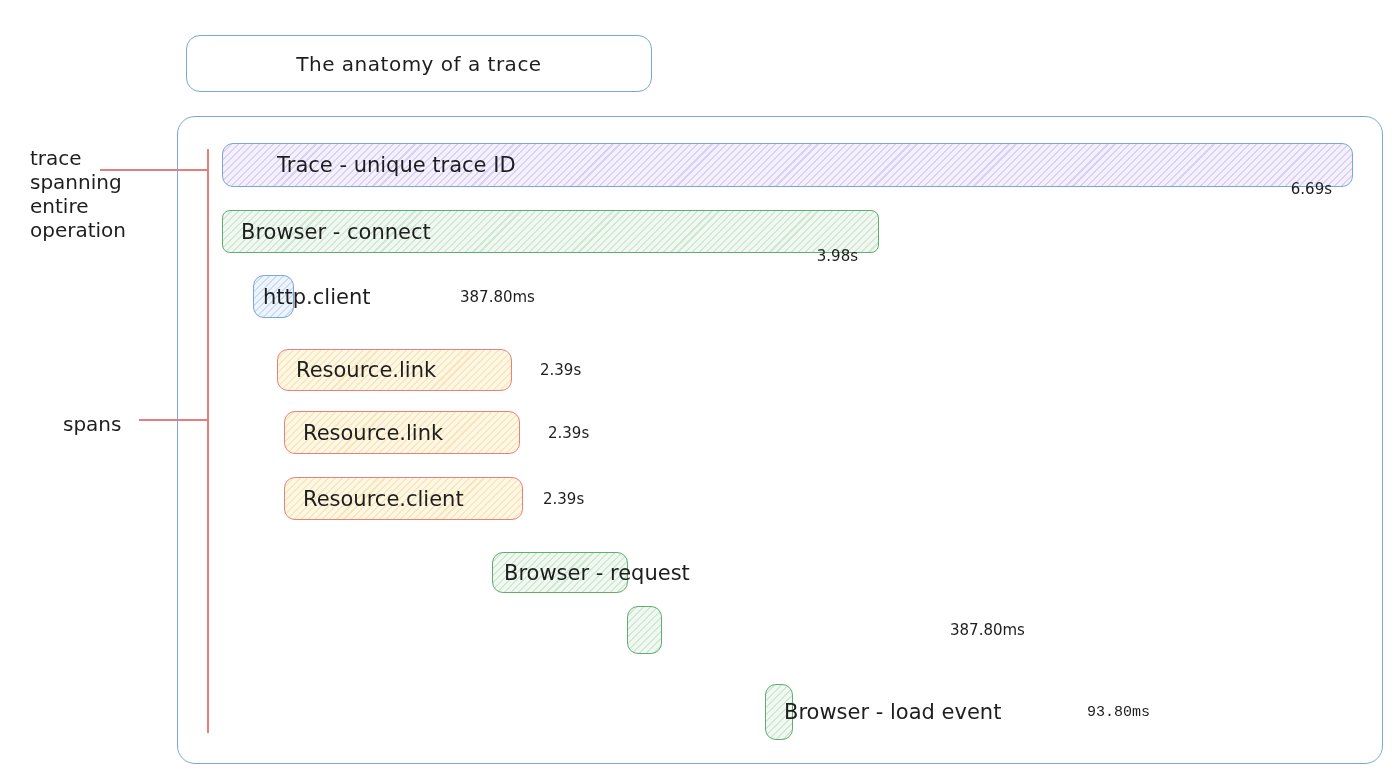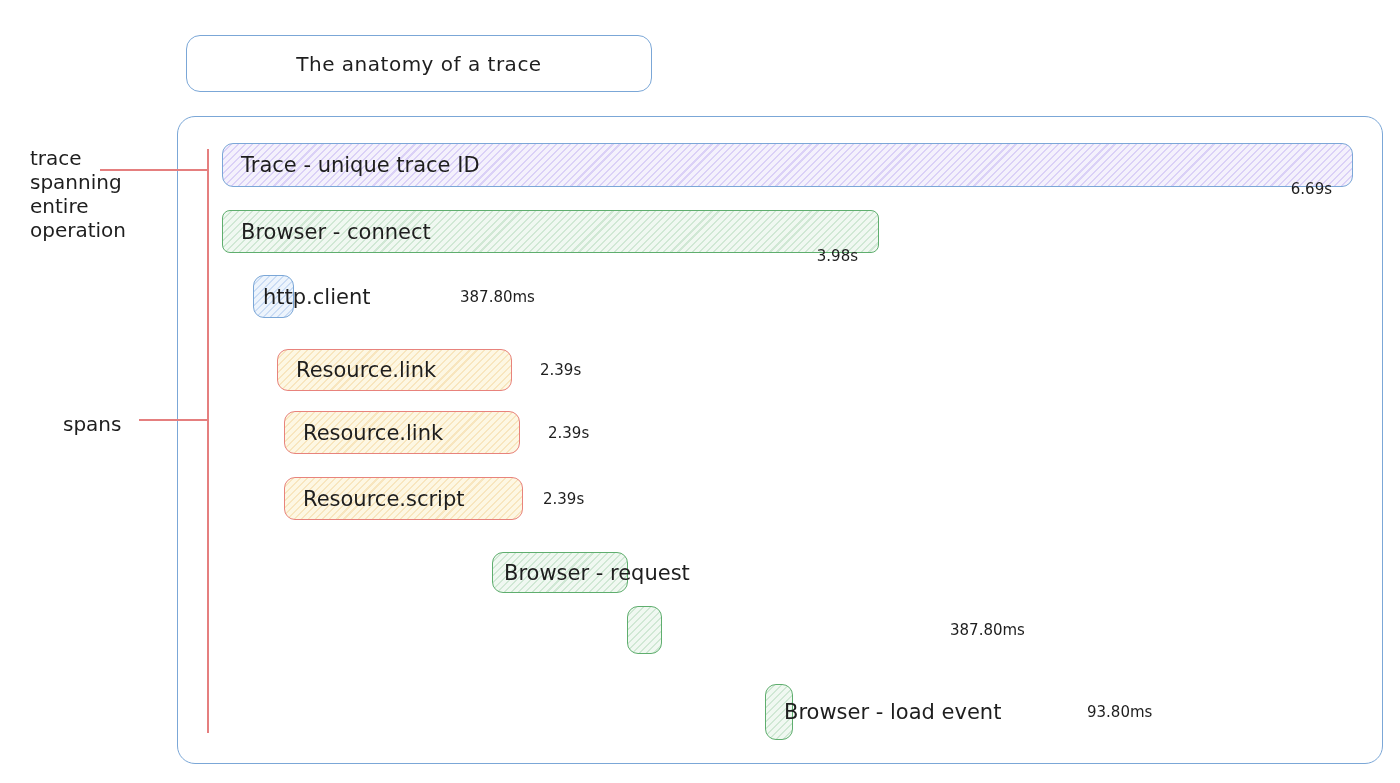--- a/index.html
+++ b/index.html
@@ -29,21 +29,21 @@
   
   .red-vline{position:absolute;left:207px;top:149px;width:2px;height:584px;background:var(--annotation-line);}
   .red-hline{position:absolute;height:2px;background:var(--annotation-line);}
   .hline-trace{left:100px;top:169px;width:108px;}
   .hline-spans{left:139px;top:419px;width:69px;}
   .annot{position:absolute;font-size:20px;line-height:24px;white-space:pre-line;}
   .annot-trace{left:30px;top:146px;}
   .annot-spans{left:63px;top:412px;}
   
   .box{position:absolute;border:1.6px solid;border-radius:11px;box-sizing:border-box;}
-  .fill-purple{background:repeating-linear-gradient(135deg,rgba(160,135,235,.30) 0 1.5px,rgba(0,0,0,0) 1.5px 5px),#f4f1fc;border-color:var(--container-border);}
+  .fill-purple{background:repeating-linear-gradient(135deg,rgba(160,135,235,.30) 0 1.5px,rgba(0,0,0,0) 1.5px 5px),#f4f1fc;border-color:var(--container-border);padding-left:36px;}
   .fill-green {background:repeating-linear-gradient(135deg,rgba(95,174,110,.22) 0 1.5px,rgba(0,0,0,0) 1.5px 5px),#f0f8f1;border-color:var(--green-border);}
   .fill-yellow{background:repeating-linear-gradient(135deg,rgba(235,185,95,.28) 0 1.5px,rgba(0,0,0,0) 1.5px 5px),#fdf7e3;border-color:var(--red-border);}
   .fill-blue  {background:repeating-linear-gradient(135deg,rgba(115,160,225,.28) 0 1.5px,rgba(0,0,0,0) 1.5px 5px),#edf4fc;border-color:var(--container-border);}
   .bar{display:flex;align-items:center;}
   .bar .bar-label{font-size:21px;padding-left:18px;white-space:nowrap;}
   .bar .bar-duration{margin-left:auto;font-size:15px;padding-right:20px;white-space:nowrap;margin-top:48px;}
   .float-label{position:absolute;display:flex;align-items:center;font-size:21px;white-space:nowrap;}
   .float-duration{position:absolute;display:flex;align-items:center;font-size:15px;white-space:nowrap;}
   
   .trace-bar   {left:222px;top:143px;width:1131px;height:44px;}
@@ -57,21 +57,21 @@
   .res2-dur    {left:548px;top:411px;height:43px;}
   .res3-box    {left:284px;top:477px;width:239px;height:43px;}
   .res3-dur    {left:543px;top:477px;height:43px;}
   .req-box     {left:492px;top:552px;width:136px;height:41px;}
   .req-label   {left:504px;top:552px;height:41px;}
   .resp-box    {left:627px;top:606px;width:35px;height:48px;}
   .resp-label  {left:641px;top:606px;height:48px;}
   .resp-dur    {left:950px;top:606px;height:48px;}
   .load-box    {left:765px;top:684px;width:28px;height:56px;}
   .load-label  {left:784px;top:684px;height:56px;}
-  .load-dur    {left:1087px;top:684px;height:56px;}
+  .load-dur    {left:1087px;top:684px;height:56px;font-family:Liberation Mono, monospace;}
 </style>
 </head>
 <body>
 
 <div class="canvas">
 
   <div class="title-box">
     <span>The anatomy of a trace</span>
   </div>
 
@@ -105,21 +105,21 @@
     <span class="bar-label">Resource.link</span>
   </div>
   <div class="float-duration res1-dur">2.39s</div>
 
   <div class="box bar fill-yellow res2-box">
     <span class="bar-label">Resource.link</span>
   </div>
   <div class="float-duration res2-dur">2.39s</div>
 
   <div class="box bar fill-yellow res3-box">
-    <span class="bar-label">Resource.script</span>
+    <span class="bar-label">Resource.client</span>
   </div>
   <div class="float-duration res3-dur">2.39s</div>
 
   <div class="box fill-green req-box"></div>
   <div class="float-label req-label">Browser - request</div>
 
   <div class="box fill-green resp-box"></div>
   <div class="float-duration resp-dur">387.80ms</div>
 
   <div class="box fill-green load-box"></div>

